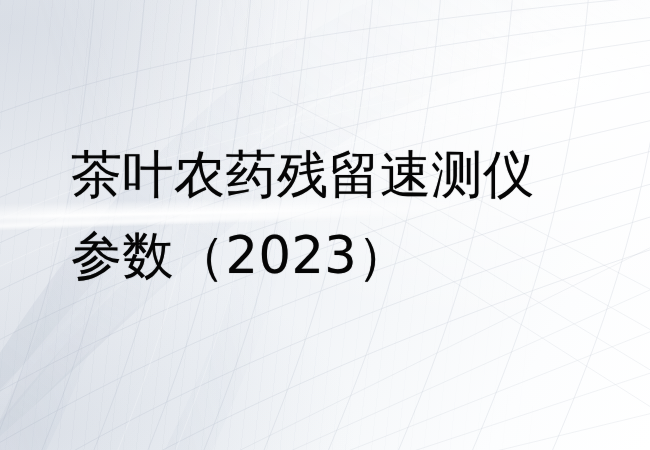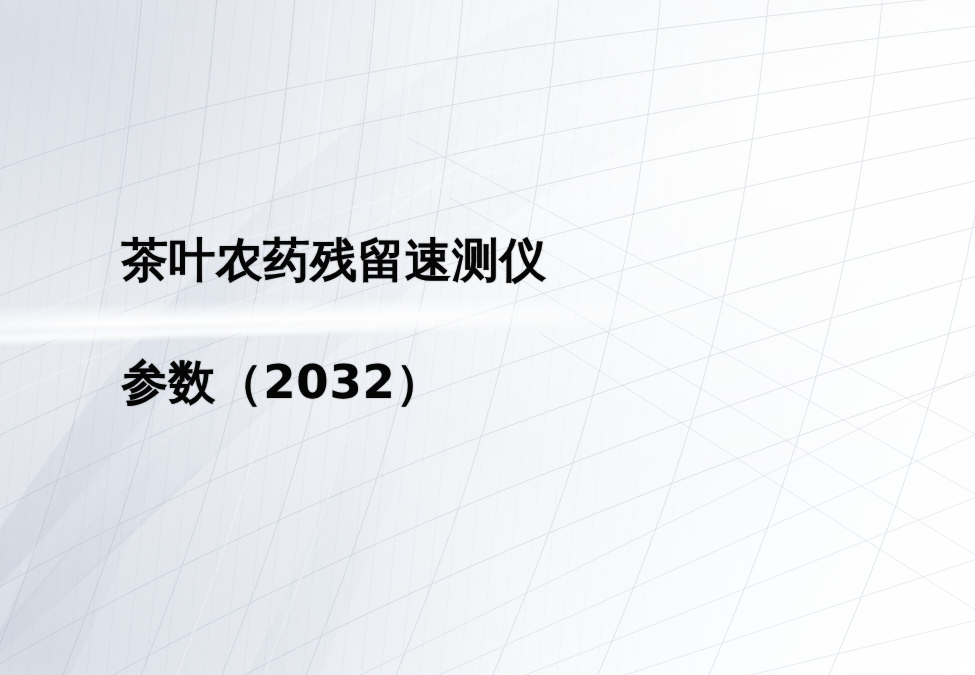--- a/index.html
+++ b/index.html
@@ -85,27 +85,26 @@
   
   .title-block {
     position: absolute;
     left: 71px;
     top: 134px;
     width: 520px;
   }
   .title-line {
     display: block;
     color: #050505;
-    font-weight: 700;
-    font-size: 31px;
+    font-weight: 400;
+    font-size: 51px;
     line-height: 81px;
     letter-spacing: 0.5px;
     white-space: nowrap;
     text-shadow: 0 0 1px rgba(0,0,0,0.55);
-    margin-left: 10px;
   }
 </style>
 </head>
 <body>
 
 <div id="banner">
 
   <div class="layer top-shade"></div>
   <div class="layer corner-shade"></div>
 
@@ -189,16 +188,16 @@
       </g>
     </svg>
   </div>
 
   <div class="layer bands"></div>
   <div class="streak"></div>
   <div class="streak2"></div>
 
   <div class="title-block">
     <span class="title-line">茶叶农药残留速测仪</span>
-    <span class="title-line">参数（2032）</span>
+    <span class="title-line">参数（2023）</span>
   </div>
 
 </div>
 
 </body></html>

